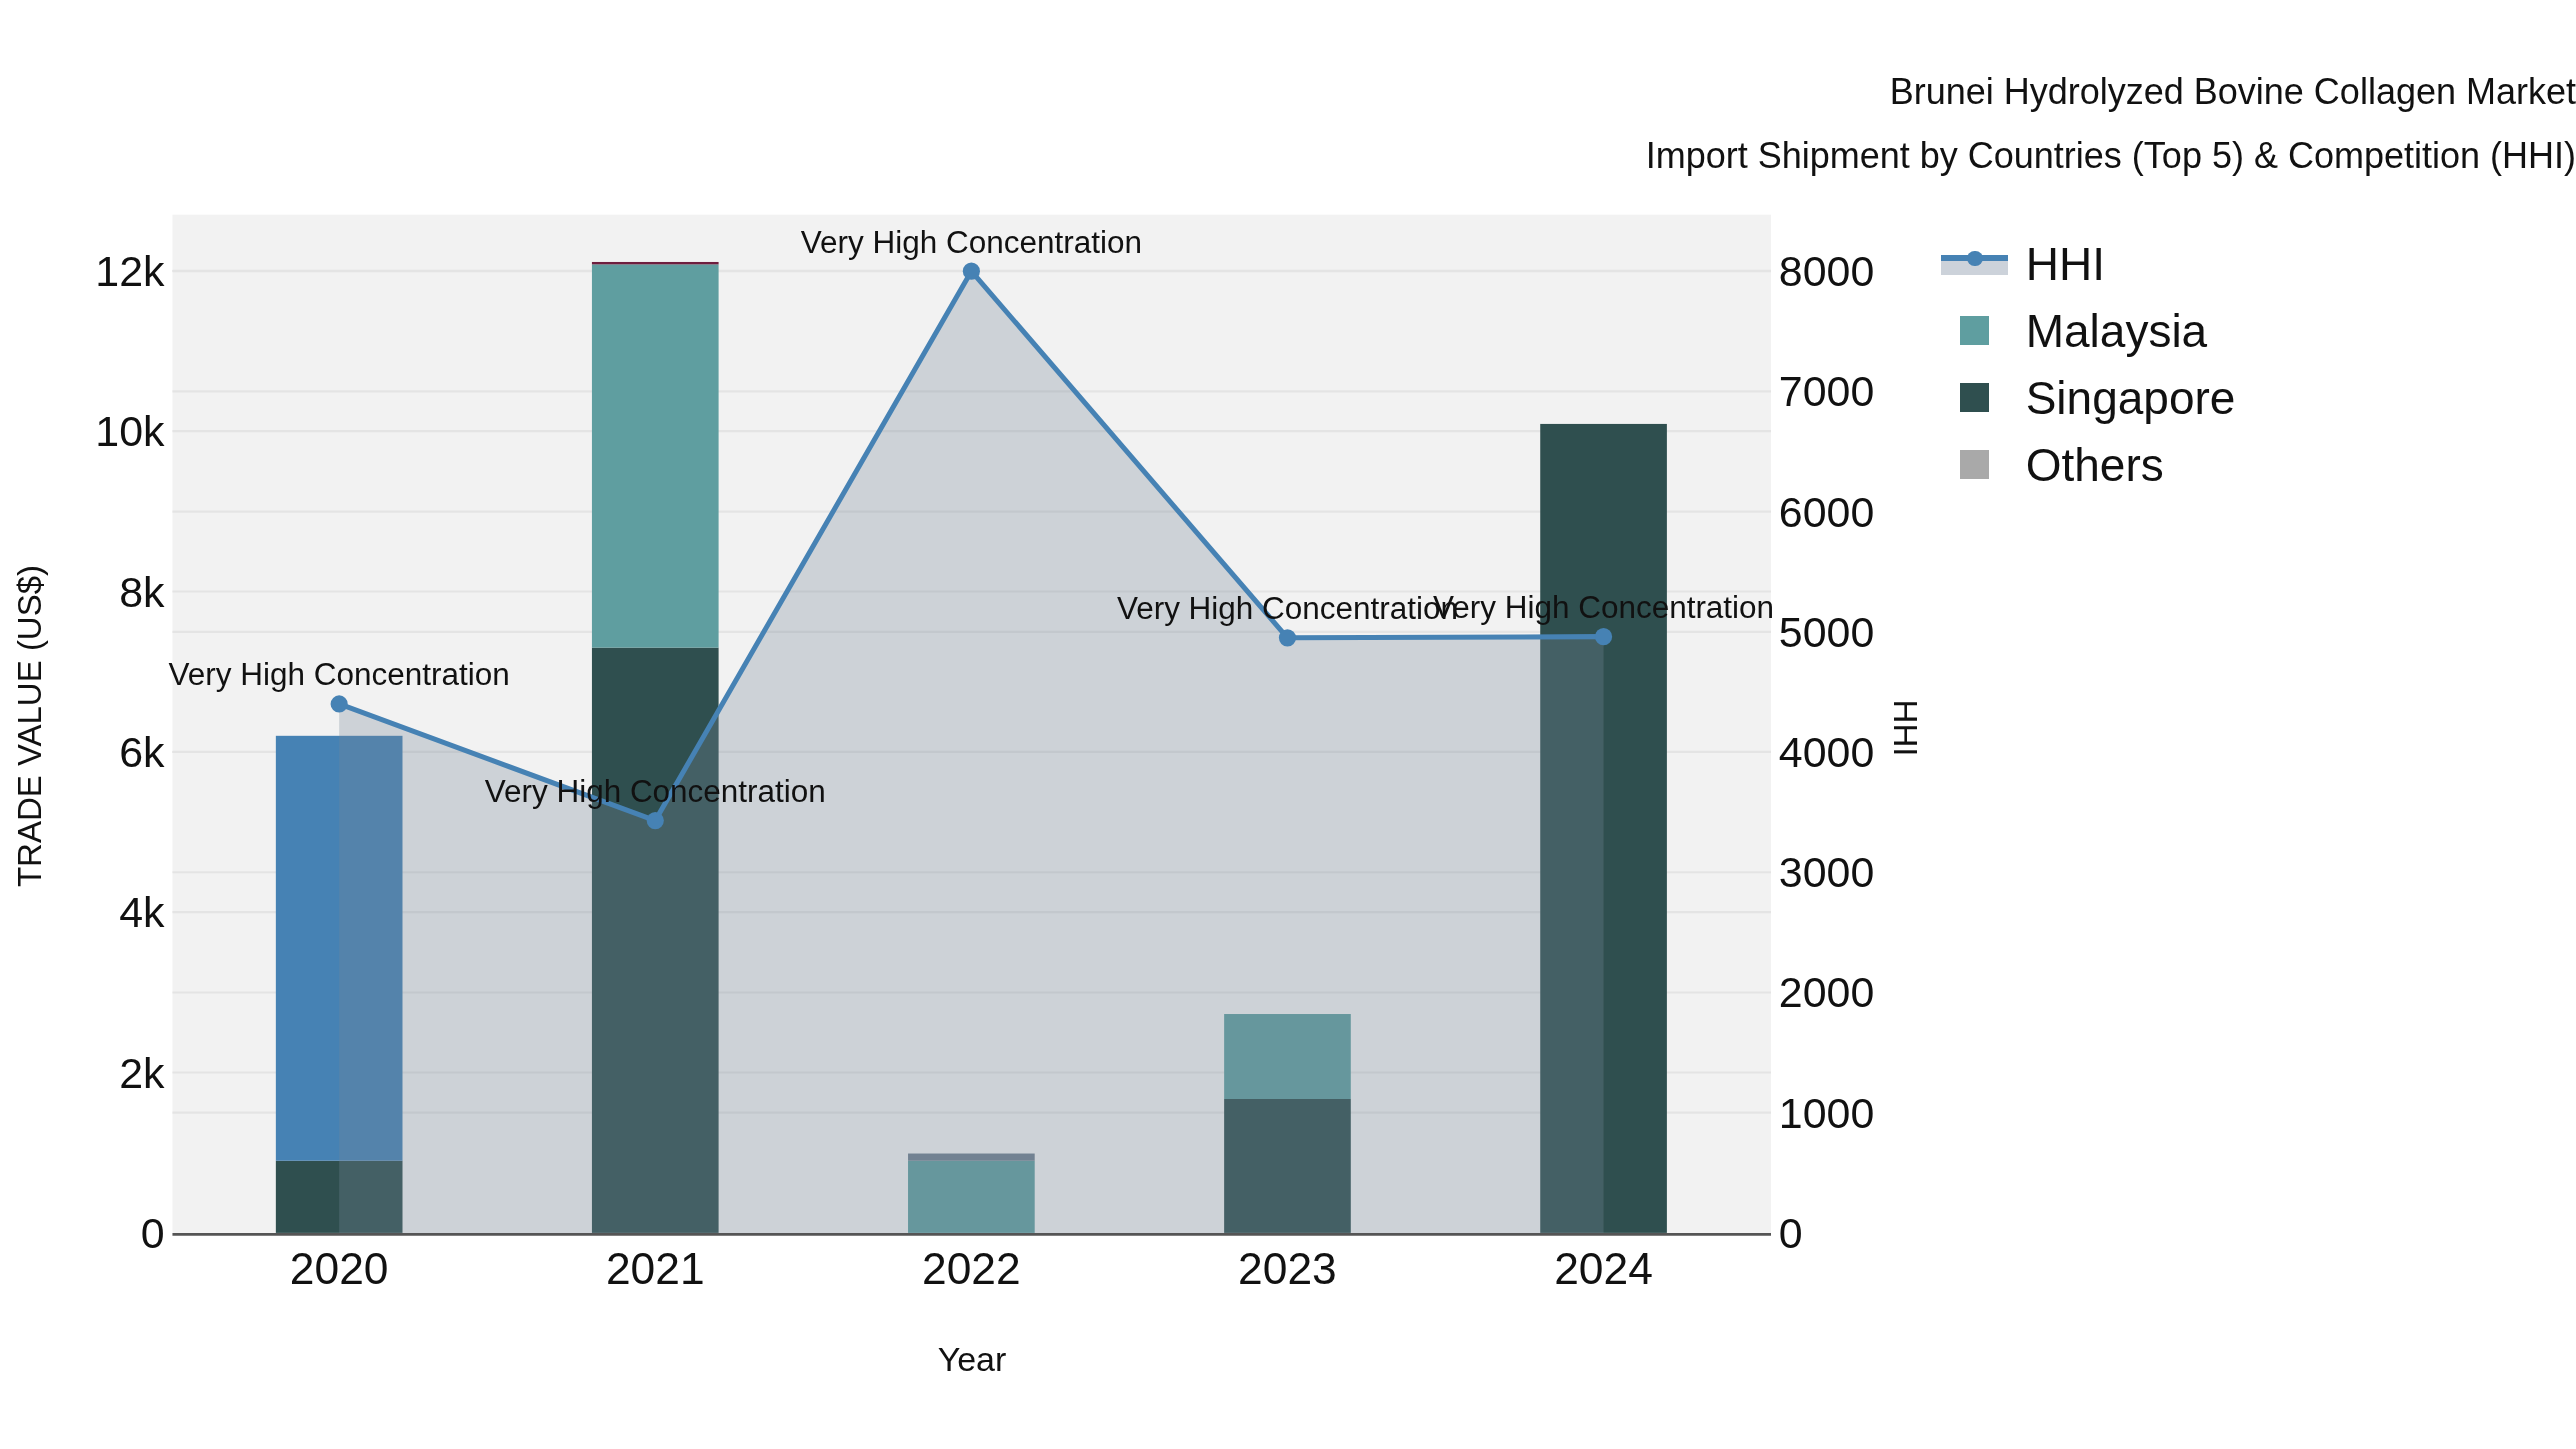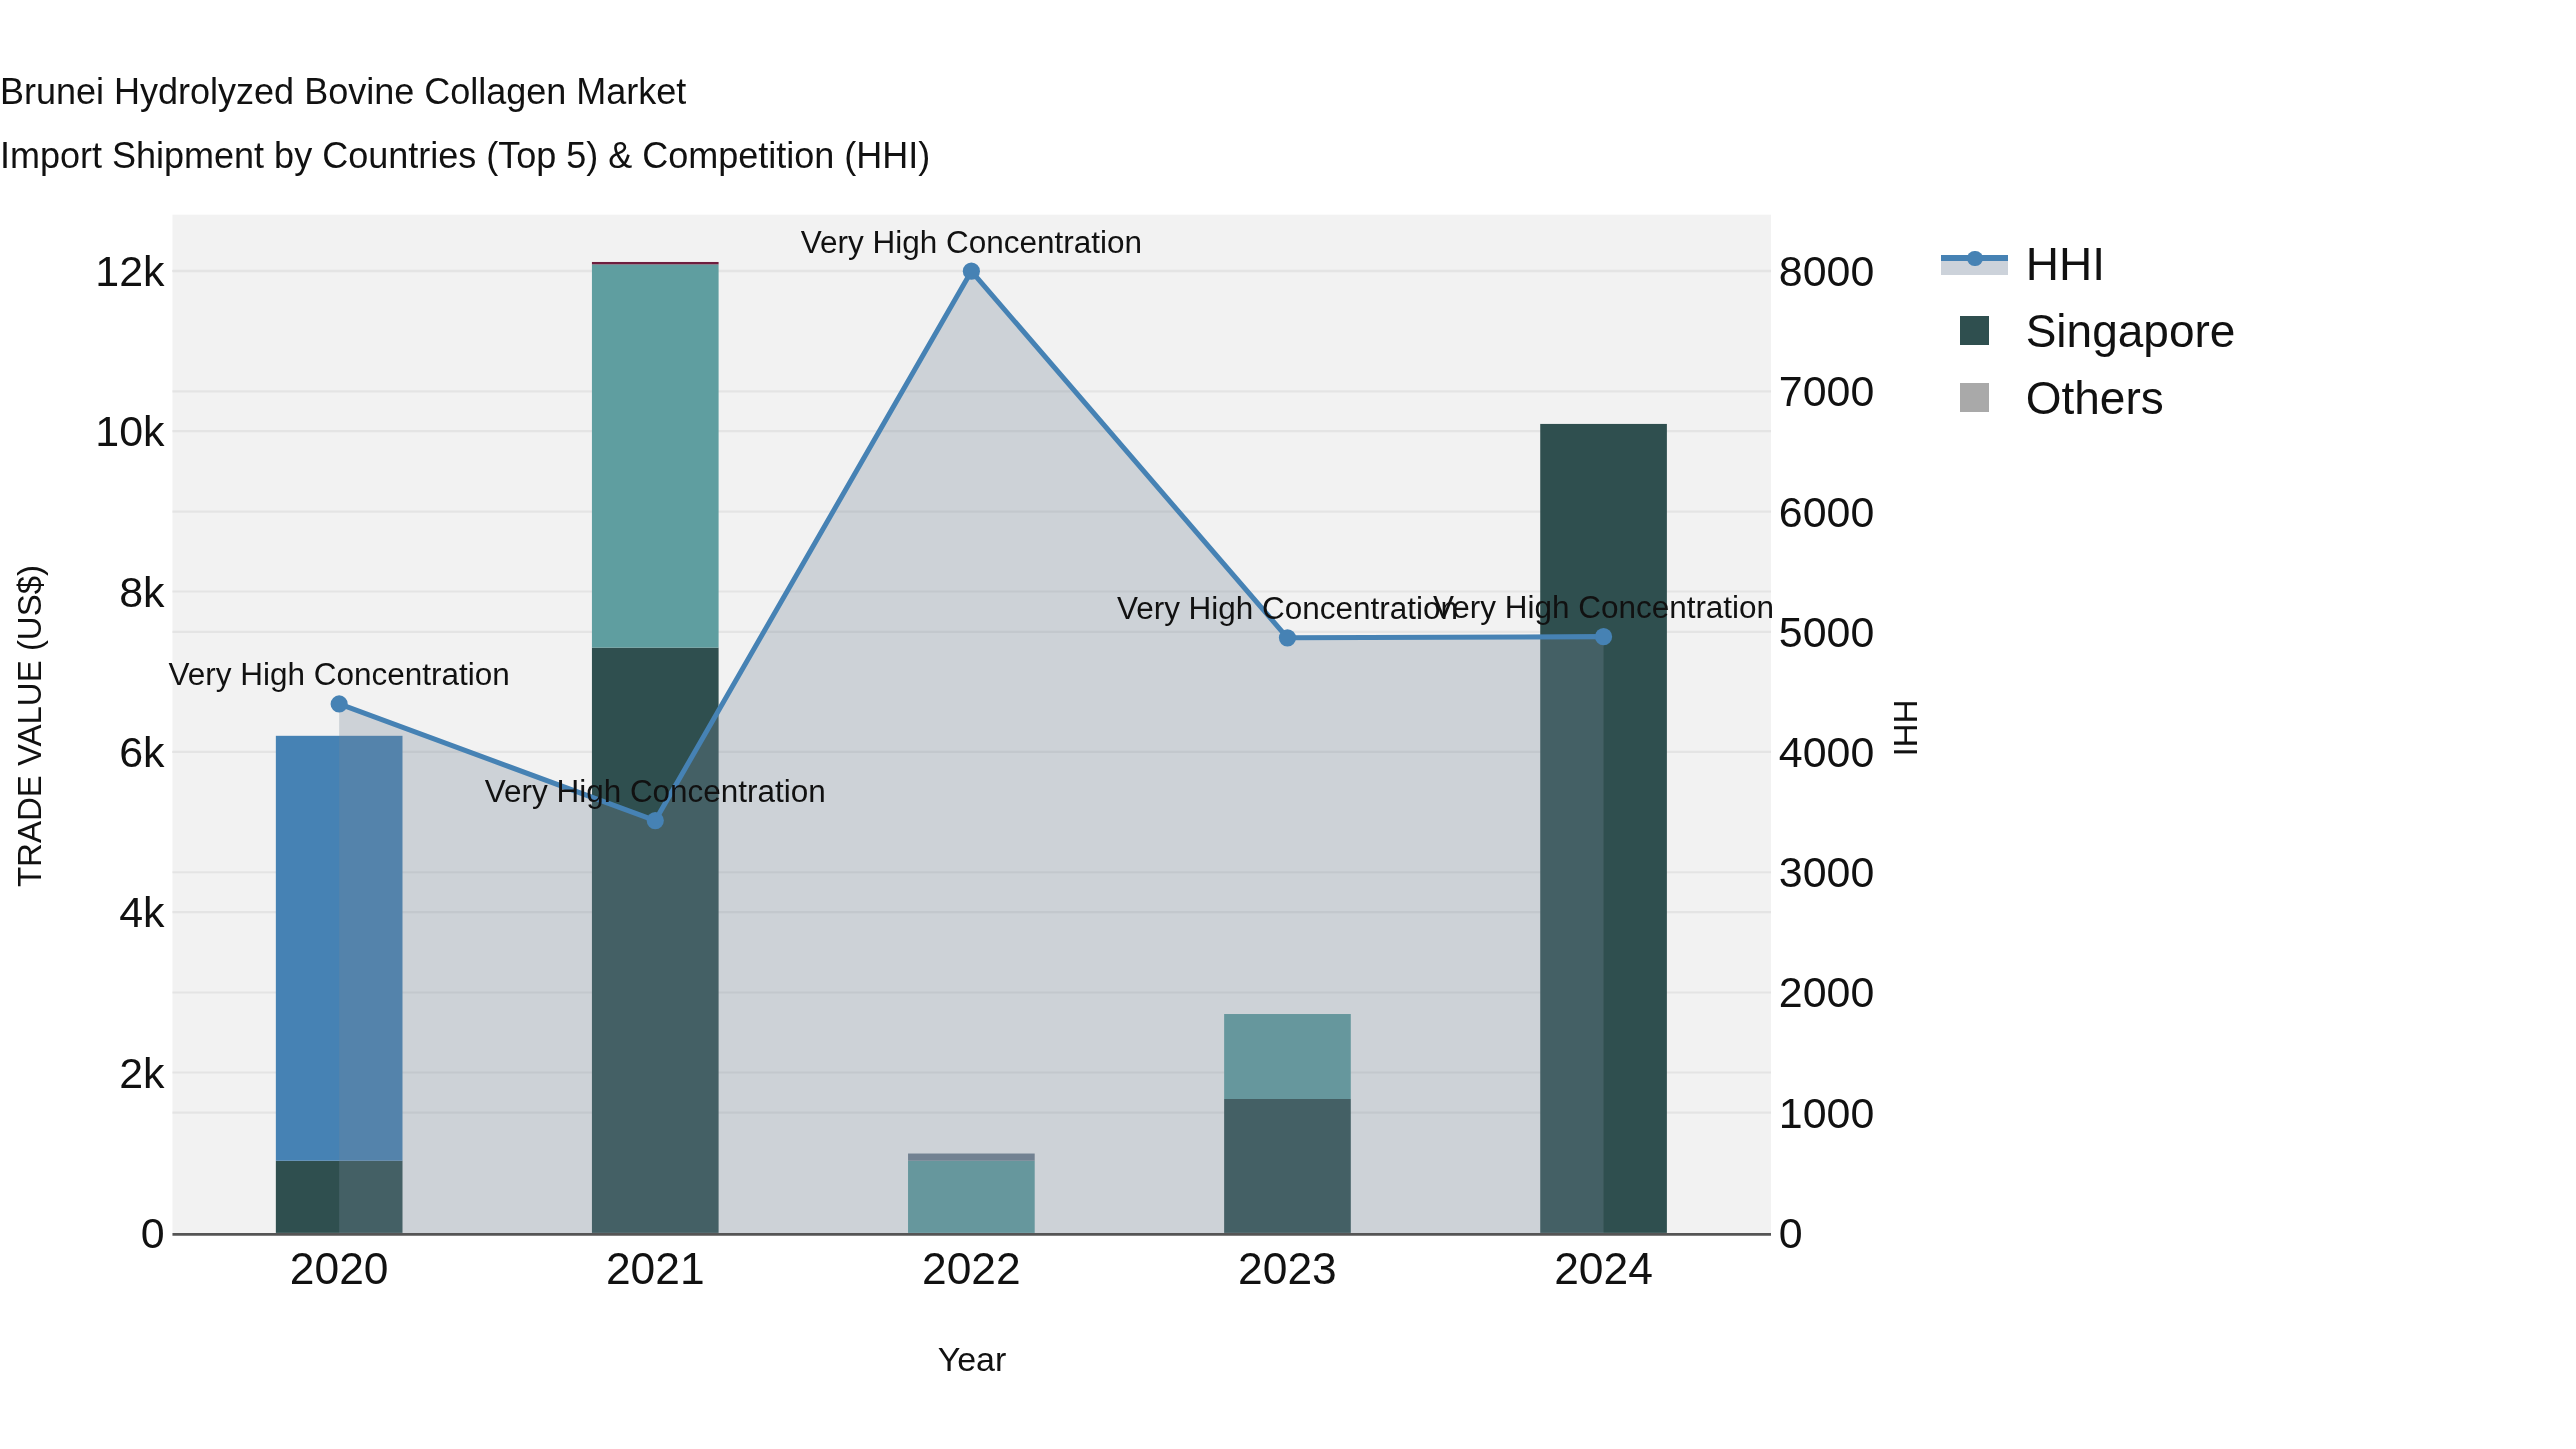--- a/index.html
+++ b/index.html
@@ -6,21 +6,21 @@
   #fig{
     position:relative;
     width:2576px;height:1449px;
     background:#ffffff;
     font-family:"Liberation Sans", sans-serif;
     overflow:hidden;
   }
   #plot-svg{position:absolute;left:0;top:0;}
   .title-wrap{
     position:absolute;left:0;top:60px;width:2576px;
-    text-align:left;color:#111;
+    text-align:right;color:#111;
   }
   .title-line{font-size:36px;line-height:64px;white-space:pre;}
   .axis-title{position:absolute;color:#111;font-size:33px;text-align:center;}
   #y-left-title{left:-255px;top:706px;width:572px;height:40px;transform:rotate(-90deg);}
   #y-right-title{left:1832px;top:708px;width:143px;height:40px;transform:rotate(90deg);}
   #x-axis-title{left:829px;top:1340px;width:286px;font-size:34px;}
   #legend{
     position:absolute;left:1941px;top:230px;
     display:flex;flex-direction:column;
   }
@@ -115,20 +115,26 @@
           <div class="legend-hhi-swatch">
             <div class="legend-hhi-band" style="background: rgb(204, 210, 218);"></div>
             <div class="legend-hhi-line" style="background: rgb(70, 130, 180);"></div>
             <div class="legend-hhi-dot" style="background: rgb(70, 130, 180);"></div>
           </div>
         </div>
         <span class="legend-label">HHI</span>
       </div>
       <div class="legend-row">
         <div class="legend-swatch-cell">
+          <div class="legend-square" style="background: rgb(95, 158, 160);"></div>
+        </div>
+        <span class="legend-label">Malaysia</span>
+      </div>
+      <div class="legend-row">
+        <div class="legend-swatch-cell">
           <div class="legend-square" style="background: rgb(47, 79, 79);"></div>
         </div>
         <span class="legend-label">Singapore</span>
       </div>
       <div class="legend-row">
         <div class="legend-swatch-cell">
           <div class="legend-square" style="background: rgb(169, 169, 169);"></div>
         </div>
         <span class="legend-label">Others</span>
       </div>

